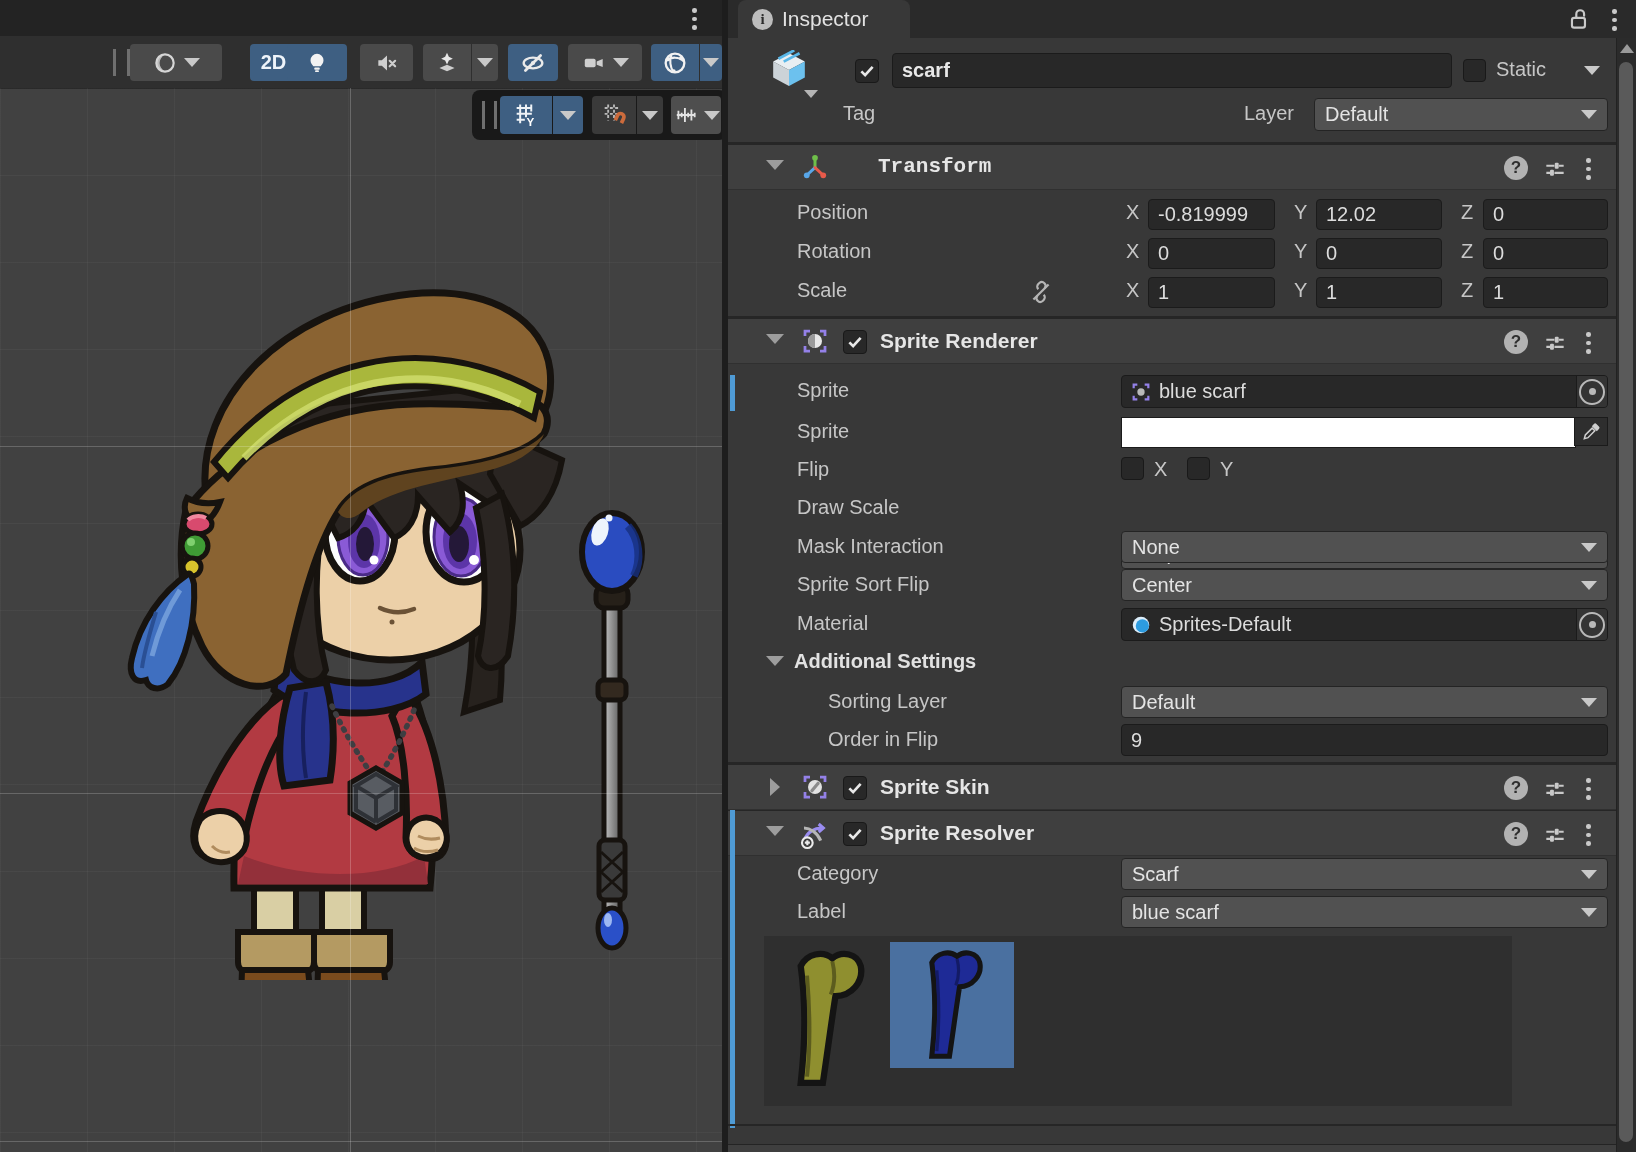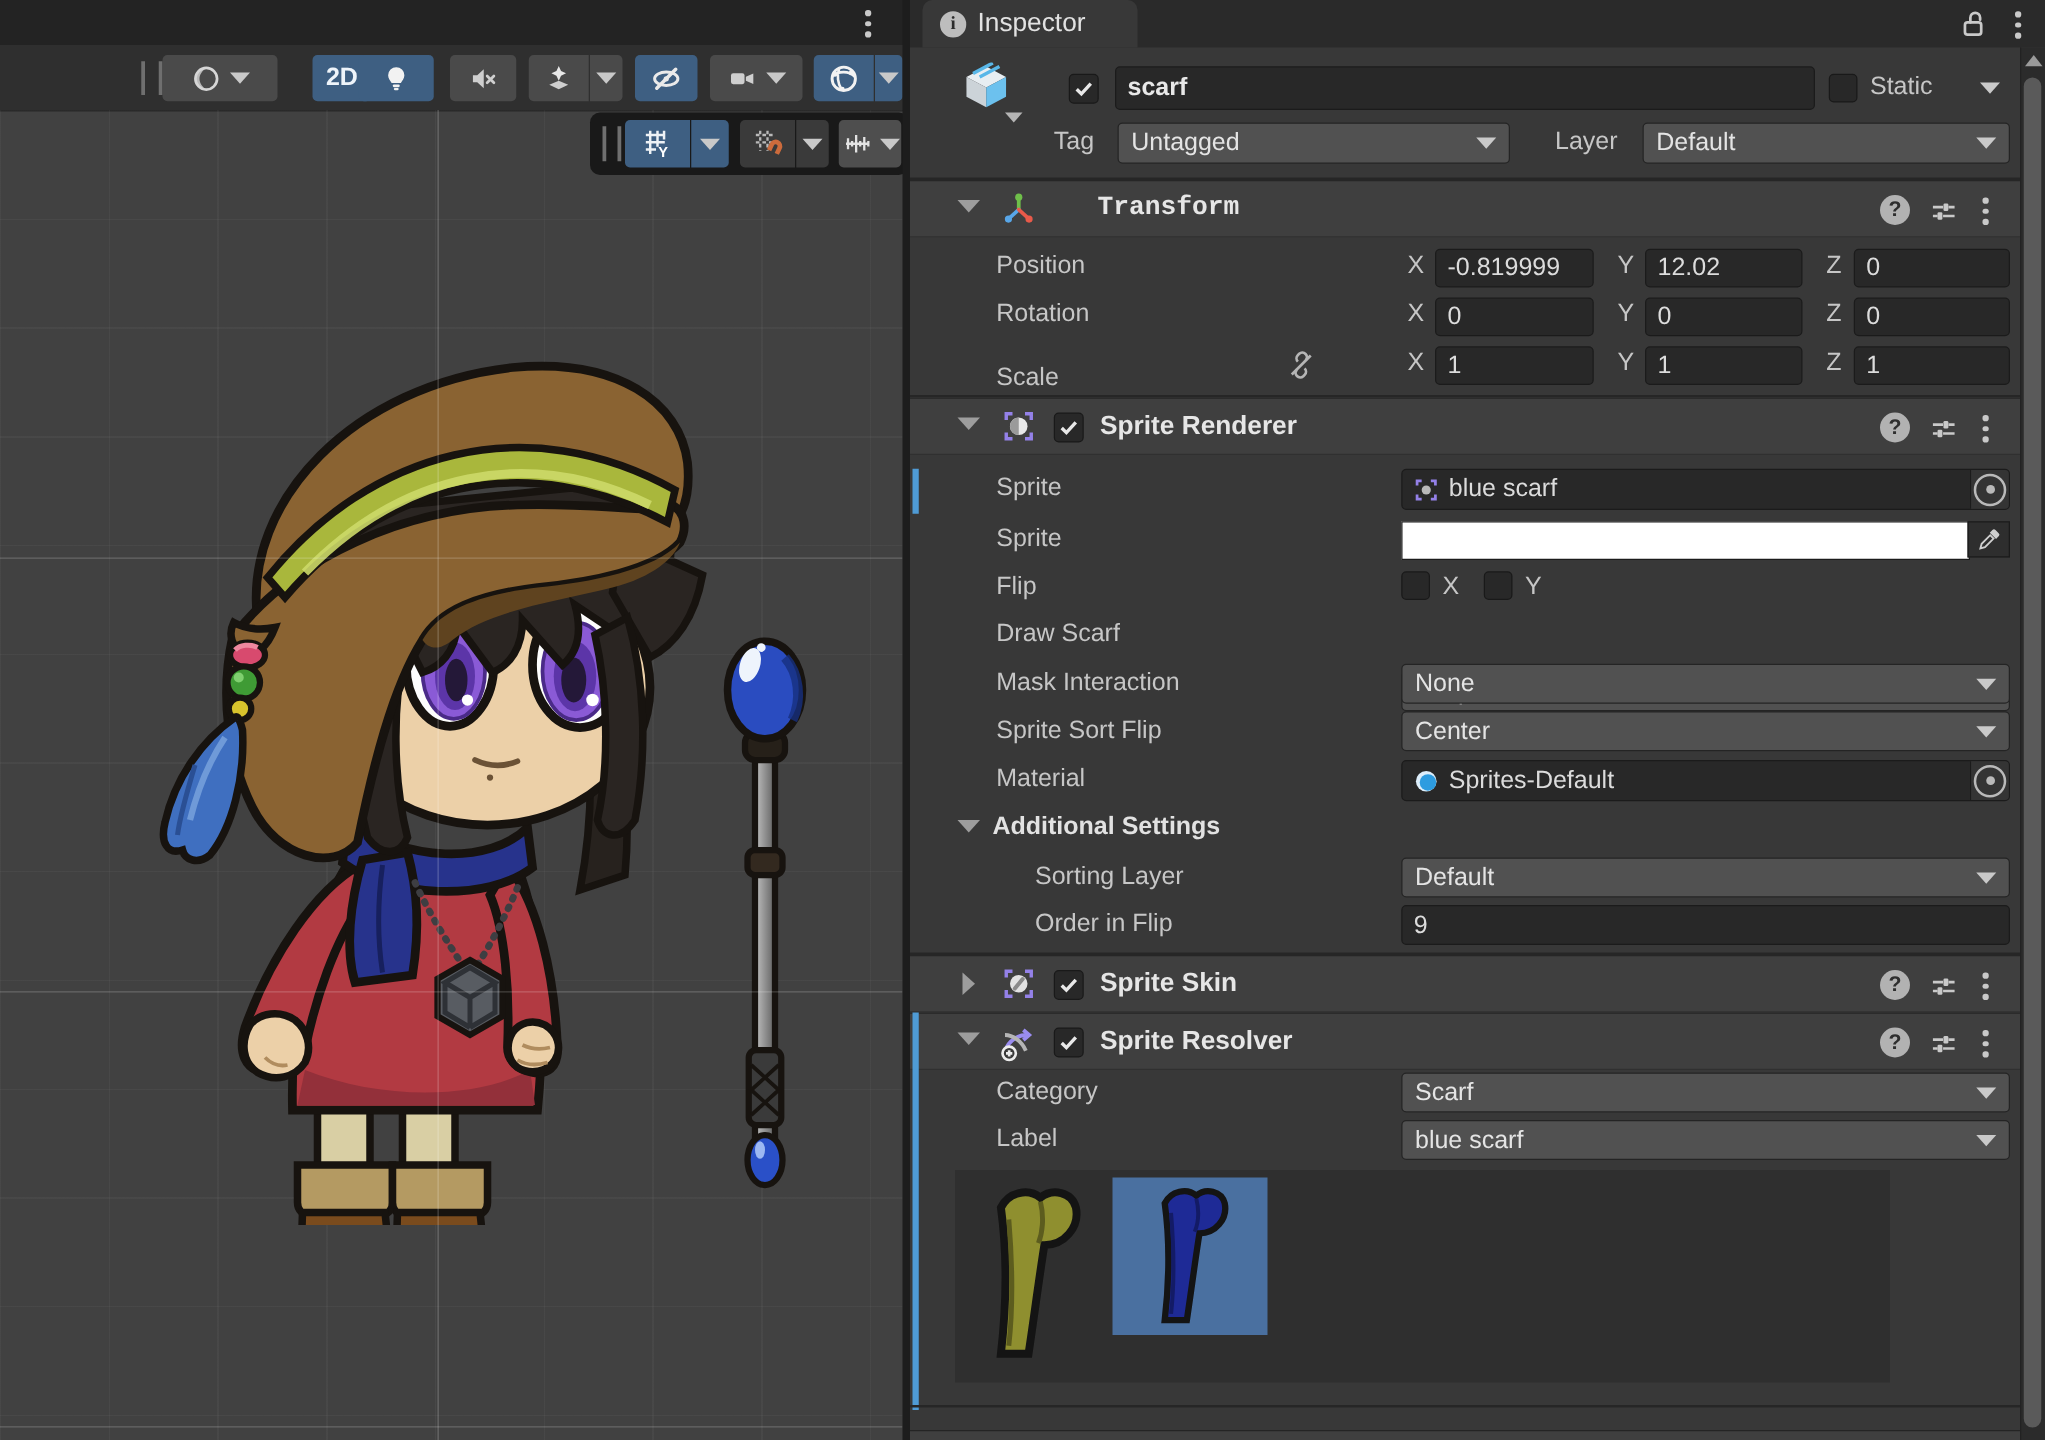--- a/index.html
+++ b/index.html
@@ -298,24 +298,20 @@
         </svg>
     </div>
     <div class="fld" style="left:164px;top:53px;width:560px;height:35px;">
       <span style="font-weight:bold;color:#e8e8e8;">scarf</span>
     </div>
     <div class="cb" style="left:735px;top:59px;width:23px;height:23px;"></div>
     <span class="lbl" style="left:768px;top:58px;">Static</span>
     <span class="abs caret" style="left:856px;top:66px;"></span>
 
     <span class="lbl" style="left:115px;top:102px;">Tag</span>
-    <div class="dd" style="left:166px;top:98px;width:314px;height:33px;">
-      <span>Untagged</span>
-      <span class="caret"></span>
-    </div>
     <span class="lbl" style="left:516px;top:102px;">Layer</span>
     <div class="dd" style="left:586px;top:98px;width:294px;height:33px;">
       <span>Default</span>
       <span class="caret"></span>
     </div>
 
     <div class="divider" style="top:142px;"></div>
 
     <div class="hdr" style="top:144px;height:46px;"></div>
     <span class="tri-d" style="left:38px;top:160px;"></span>
@@ -361,21 +357,21 @@
       </div>
     <span class="lbl" style="left:566px;top:240px;">Y</span>
     <div class="fld" style="left:588px;top:238px;width:126px;height:31px;">
         <span class="val">0</span>
       </div>
     <span class="lbl" style="left:733px;top:240px;">Z</span>
     <div class="fld" style="left:755px;top:238px;width:125px;height:31px;">
         <span class="val">0</span>
       </div>
 
-    <span class="lbl" style="left:69px;top:279px;margin-top:12px;">Scale</span>
+    <span class="lbl" style="left:69px;top:279px;">Scale</span>
     <svg class="abs" width="26" height="26" viewBox="0 0 24 24" style="left:300px;top:279px;">
       <path d="M9.5 9.5a3.4 3.4 0 0 1 0-4.8l1-1a3.4 3.4 0 0 1 4.8 4.8" fill="none" stroke="#b5b5b5" stroke-width="2"></path>
       <path d="M14.5 14.5a3.4 3.4 0 0 1 0 4.8l-1 1a3.4 3.4 0 0 1-4.8-4.8" fill="none" stroke="#b5b5b5" stroke-width="2"></path>
       <path d="M5 19L19 5" stroke="#b5b5b5" stroke-width="2"></path>
     </svg>
     <span class="lbl" style="left:398px;top:279px;">X</span>
     <div class="fld" style="left:420px;top:277px;width:127px;height:31px;">
         <span class="val">1</span>
       </div>
     <span class="lbl" style="left:566px;top:279px;">Y</span>
@@ -437,21 +433,21 @@
         <path d="M13 5l2.5-2.5a2 2 0 0 1 3 0l3 3a2 2 0 0 1 0 3L19 11z" fill="#cfcfcf"></path>
       </svg>
     </div>
 
     <span class="lbl" style="left:69px;top:458px;">Flip</span>
     <div class="cb" style="left:393px;top:457px;width:23px;height:23px;"></div>
     <span class="lbl" style="left:426px;top:458px;">X</span>
     <div class="cb" style="left:459px;top:457px;width:23px;height:23px;"></div>
     <span class="lbl" style="left:492px;top:458px;">Y</span>
 
-    <span class="lbl" style="left:69px;top:496px;">Draw Scarf</span>
+    <span class="lbl" style="left:69px;top:496px;">Draw Scale</span>
     <div class="dd" style="left:393px;top:492px;width:487px;height:32px;margin-top:45px;">
       <span>Simple</span>
       <span class="caret"></span>
     </div>
 
     <span class="lbl" style="left:69px;top:535px;">Mask Interaction</span>
     <div class="dd" style="left:393px;top:531px;width:487px;height:32px;">
       <span>None</span>
       <span class="caret"></span>
     </div>

